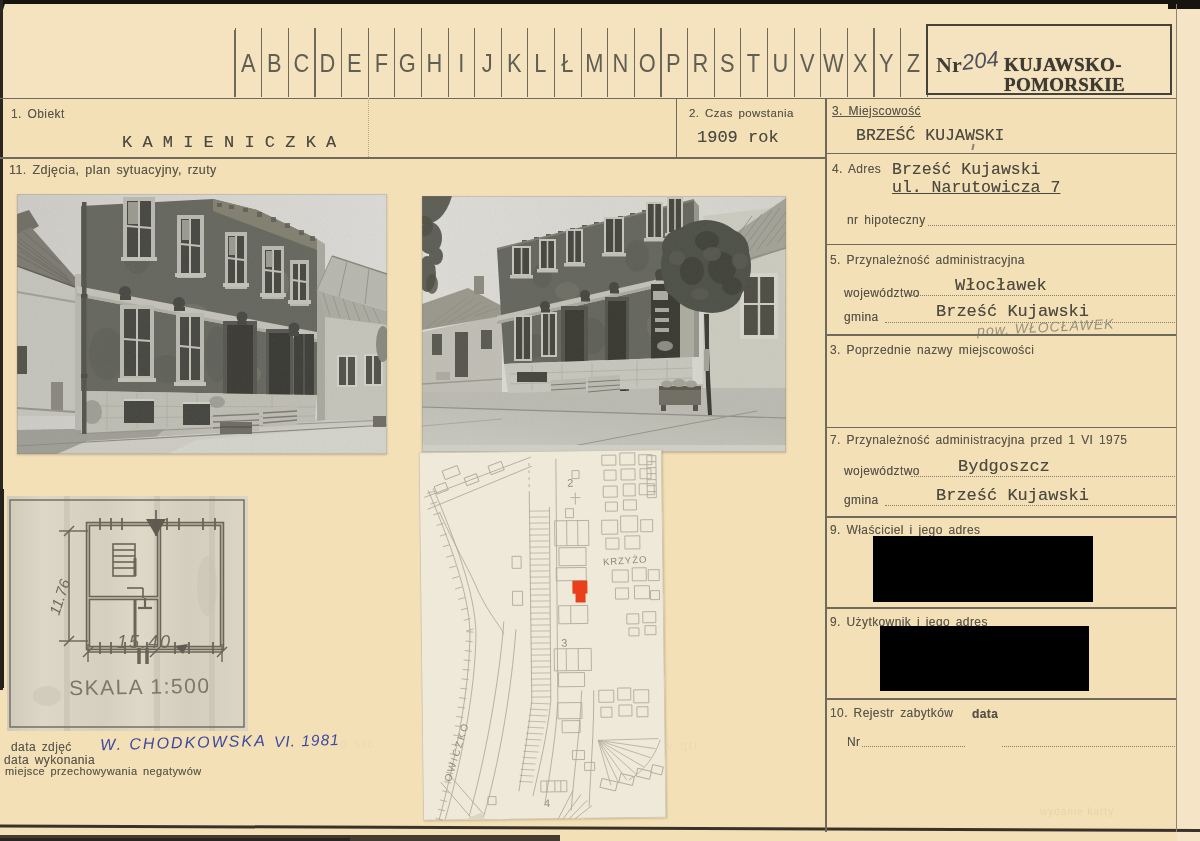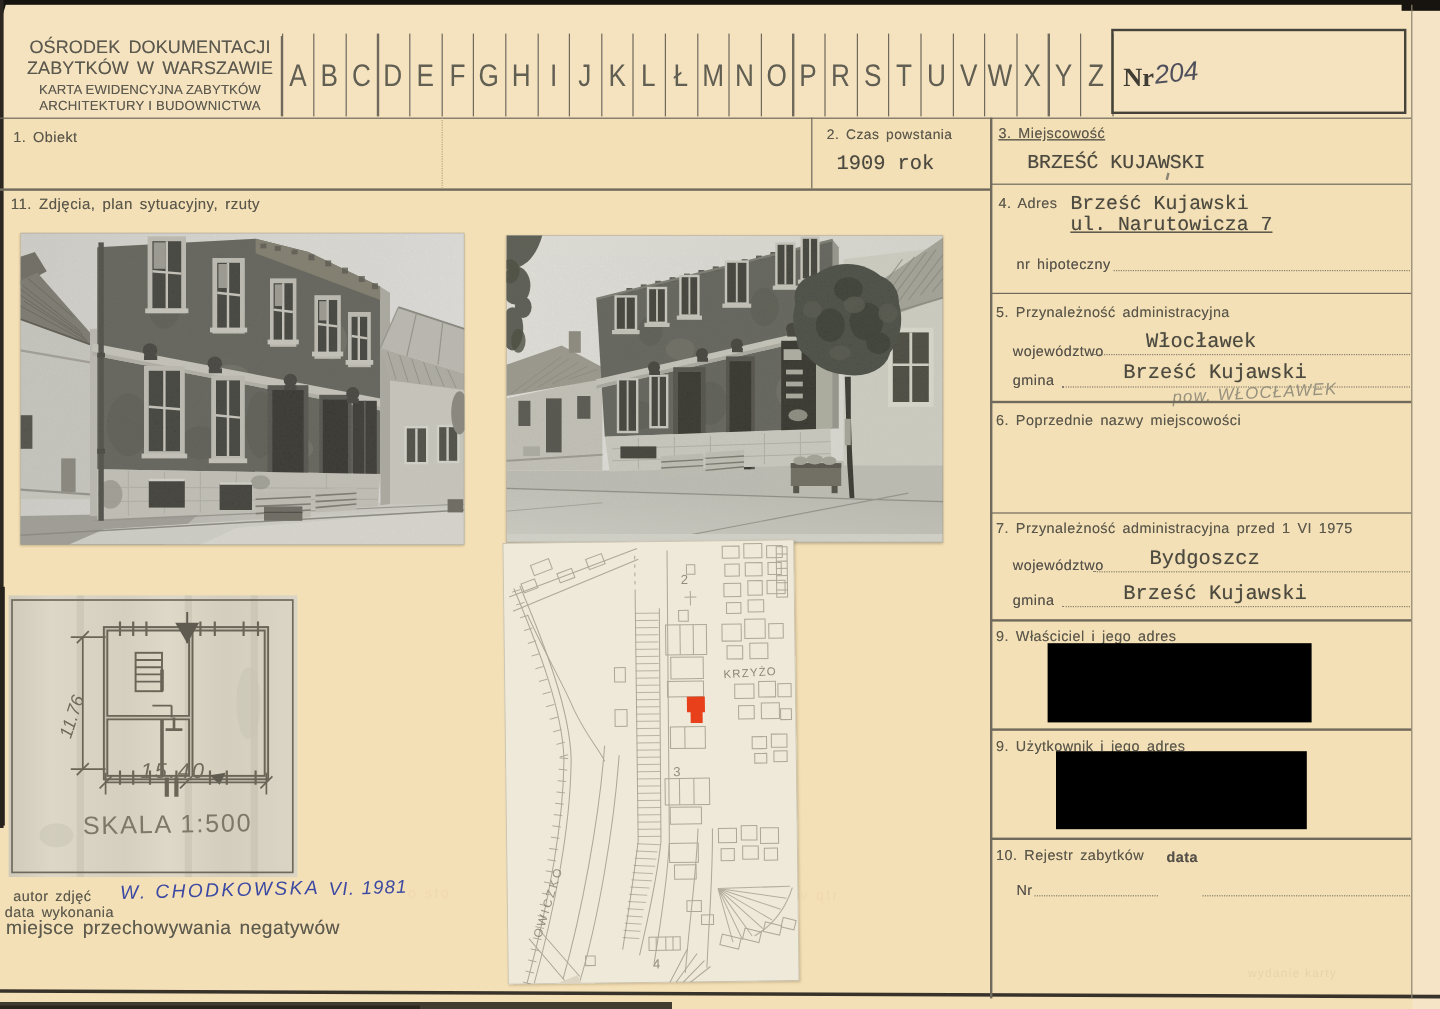--- a/index.html
+++ b/index.html
@@ -28,26 +28,20 @@
 
   <div class="abs" style="left:0;top:0;width:2.5px;height:690px;background:#2b2720;"></div>
 
   <div class="abs" style="left:0;top:489px;width:4px;height:199px;background:#26221b;"></div>
 
   <div class="abs" style="left:0;top:829px;width:1200px;height:2.6px;background:#38332a;transform:rotate(0.22deg);transform-origin:right center;"></div>
 
   <div class="abs" style="left:0;top:835px;width:560px;height:6px;background:#423c30;"></div>
   <div class="abs" style="left:0;top:838px;width:350px;height:3px;background:#2a261e;"></div>
 
-  <div class="abs" style="left:14px;top:31px;width:222px;text-align:center;color:#5b584e;white-space:nowrap;">
-    <div style="font-size:15px;letter-spacing:.1px;word-spacing:2.5px;text-shadow:0 0 .5px rgba(95,90,75,.5);">OŚRODEK DOKUMENTACJI</div>
-    <div style="font-size:15px;letter-spacing:.1px;word-spacing:2.5px;margin-top:1px;text-shadow:0 0 .5px rgba(95,90,75,.5);">ZABYTKÓW W WARSZAWIE</div>
-    <div style="font-size:11px;letter-spacing:.1px;margin-top:3px;text-shadow:0 0 .5px rgba(95,90,75,.5);">KARTA EWIDENCYJNA ZABYTKÓW</div>
-    <div style="font-size:11px;letter-spacing:.2px;margin-top:2px;text-shadow:0 0 .5px rgba(95,90,75,.5);">ARCHITEKTURY I BUDOWNICTWA</div>
-  </div>
 
   <div class="vl" style="left:234px;top:30px;height:67px;"></div>
 
   <div id="alpha">
   <div class="vl" style="left:234.5px;top:28px;height:69px;width:1.2px;"></div>
   <div class="vl" style="left:261.1px;top:28px;height:69px;width:1.2px;"></div>
   <div class="vl" style="left:287.7px;top:28px;height:69px;width:1.2px;"></div>
   <div class="vl" style="left:314.4px;top:28px;height:69px;width:1.2px;"></div>
   <div class="vl" style="left:341.0px;top:28px;height:69px;width:1.2px;"></div>
   <div class="vl" style="left:367.6px;top:28px;height:69px;width:1.2px;"></div>
@@ -97,31 +91,33 @@
   <div class="abs" style="left:820.1px;top:48px;width:26.62px;text-align:center;font-size:26px;color:#615e52;transform:scaleX(.84);">W</div>
   <div class="abs" style="left:846.8px;top:48px;width:26.62px;text-align:center;font-size:26px;color:#615e52;transform:scaleX(.84);">X</div>
   <div class="abs" style="left:873.4px;top:48px;width:26.62px;text-align:center;font-size:26px;color:#615e52;transform:scaleX(.84);">Y</div>
   <div class="abs" style="left:900.0px;top:48px;width:26.62px;text-align:center;font-size:26px;color:#615e52;transform:scaleX(.84);">Z</div>
   </div>
 
   <div class="abs" style="left:926px;top:24px;width:246px;height:71px;border:2.6px solid #45423a;box-sizing:border-box;"></div>
   <div class="abs" style="left:936px;top:52px;font-family:'Liberation Serif',serif;font-weight:bold;font-size:22px;color:#403d34;">Nr</div>
 
   <div class="abs" style="left:962px;top:48px;font-family:'Liberation Sans',sans-serif;font-style:italic;font-size:22px;color:#50505c;transform:rotate(-6deg);">204</div>
+  <div class="abs" style="left:1004px;top:55px;font-family:'Liberation Serif',serif;font-weight:bold;font-size:19px;color:#3e3b32;letter-spacing:.3px;line-height:20px;text-shadow:0 0 .8px #37342c;">KUJAWSKO-<br>POMORSKIE</div>
 
   <div class="hl" style="left:0;top:97.5px;width:1176px;"></div>
   <div class="hl" style="left:0;top:157px;width:826px;"></div>
   <div class="hl" style="left:826px;top:152.5px;width:350px;"></div>
   <div class="vl" style="left:676px;top:98px;height:59px;"></div>
   <div class="vl" style="left:825px;top:98px;height:734px;width:1.6px;"></div>
   <div class="abs" style="left:368px;top:98px;height:59px;width:1px;border-left:1px dotted #b5a888;"></div>
 
   <div class="vl" style="left:1176px;top:4px;height:828px;background:#8d8470;"></div>
 
   <div class="lbl" style="left:11px;top:107px;">1. Obiekt</div>
+  <div class="mono" style="left:122px;top:133px;font-size:17px;letter-spacing:0px;">K A M I E N I C Z K A</div>
 
   <div class="lbl" style="left:689px;top:107px;font-size:11.5px;">2. Czas powstania</div>
   <div class="mono" style="left:697px;top:128px;font-size:17px;">1909 rok</div>
 
   <div class="lbl" style="left:832px;top:104px;text-decoration:underline;">3. Miejscowość</div>
   <div class="mono" style="left:856px;top:126px;font-size:16.5px;">BRZEŚĆ KUJAWSKI</div>
   <div class="abs" style="left:972px;top:144px;width:2px;height:6px;background:#8a8476;transform:rotate(14deg);"></div>
 
   <div class="lbl" style="left:9px;top:163px;font-size:12.5px;">11. Zdjęcia, plan sytuacyjny, rzuty</div>
 
@@ -135,21 +131,21 @@
   <div class="lbl" style="left:830px;top:253px;">5. Przynależność administracyjna</div>
   <div class="lbl" style="left:844px;top:286px;color:#55514a;">województwo</div>
   <div class="dot" style="left:911px;top:294.5px;width:264px;"></div>
   <div class="mono" style="left:955px;top:276px;font-size:17px;">Włocławek</div>
   <div class="lbl" style="left:844px;top:310px;color:#55514a;">gmina</div>
   <div class="dot" style="left:885px;top:321.5px;width:290px;"></div>
   <div class="mono" style="left:936px;top:302px;font-size:17px;">Brześć Kujawski</div>
   <div class="abs" style="left:977px;top:319px;font-style:italic;font-size:14px;color:#97917f;transform:rotate(-3deg);letter-spacing:1px;white-space:nowrap;">pow. WŁOCŁAWEK</div>
   <div class="hl" style="left:826px;top:334px;width:350px;height:1.7px;"></div>
 
-  <div class="lbl" style="left:830px;top:343px;">6. Poprzednie nazwy miejscowości</div>
+  <div class="lbl" style="left:830px;top:343px;">3. Poprzednie nazwy miejscowości</div>
   <div class="hl" style="left:826px;top:426.5px;width:350px;height:1.7px;"></div>
 
   <div class="lbl" style="left:830px;top:433px;">7. Przynależność administracyjna przed 1 VI 1975</div>
   <div class="lbl" style="left:844px;top:464px;color:#55514a;">województwo</div>
   <div class="dot" style="left:911px;top:476px;width:264px;"></div>
   <div class="mono" style="left:958px;top:457px;font-size:17px;">Bydgoszcz</div>
   <div class="lbl" style="left:844px;top:493px;color:#55514a;">gmina</div>
   <div class="dot" style="left:885px;top:504.5px;width:290px;"></div>
   <div class="mono" style="left:936px;top:486px;font-size:17px;">Brześć Kujawski</div>
   <div class="hl" style="left:826px;top:516px;width:350px;height:1.7px;"></div>
@@ -163,23 +159,23 @@
 
   <div class="abs" style="left:880px;top:626px;width:209px;height:65px;background:#000;"></div>
   <div class="hl" style="left:826px;top:698px;width:350px;height:1.7px;"></div>
 
   <div class="lbl" style="left:830px;top:706px;">10. Rejestr zabytków</div>
   <div class="lbl" style="left:847px;top:735px;color:#55514a;">Nr</div>
   <div class="dot" style="left:862px;top:746px;width:103px;"></div>
   <div class="lbl" style="left:972px;top:707px;color:#55514a;font-weight:bold;">data</div>
   <div class="dot" style="left:1002px;top:746px;width:173px;"></div>
 
-  <div class="lbl" style="left:11px;top:740px;font-size:12px;color:#5d5a4e;">autor zdjęć</div>
+  <div class="lbl" style="left:11px;top:740px;font-size:12px;color:#5d5a4e;">data zdjęć</div>
   <div class="lbl" style="left:4px;top:752.5px;font-size:12px;color:#5d5a4e;">data wykonania</div>
-  <div class="lbl" style="left:5px;top:765px;font-size:16px;color:#5d5a4e;">miejsce przechowywania negatywów</div>
+  <div class="lbl" style="left:5px;top:765px;font-size:11px;color:#5d5a4e;">miejsce przechowywania negatywów</div>
 
   <div class="abs" style="left:100px;top:734px;font-style:italic;font-size:16px;color:#3c49a3;letter-spacing:2px;transform:rotate(-1.5deg);white-space:nowrap;">W. CHODKOWSKA</div>
   <div class="abs" style="left:274px;top:732px;font-style:italic;font-size:15.5px;color:#3c49a3;letter-spacing:1px;transform:rotate(-2deg);white-space:nowrap;">VI. 1981</div>
 
   <div class="abs" style="left:340px;top:737px;font-size:12px;color:rgba(190,110,90,.06);letter-spacing:2px;">o sto</div>
   <div class="abs" style="left:658px;top:739px;font-size:12px;color:rgba(190,110,90,.06);letter-spacing:2px;">av qtr</div>
   <div class="abs" style="left:1040px;top:806px;font-size:10px;color:rgba(140,120,90,.12);letter-spacing:1px;">wydanie karty</div>
 
   <div class="abs" id="ph1" style="left:17px;top:194px;width:370px;height:260px;box-shadow:0 1px 2px rgba(90,70,40,.3);">
   <svg width="370" height="260" viewBox="0 0 370 260">

